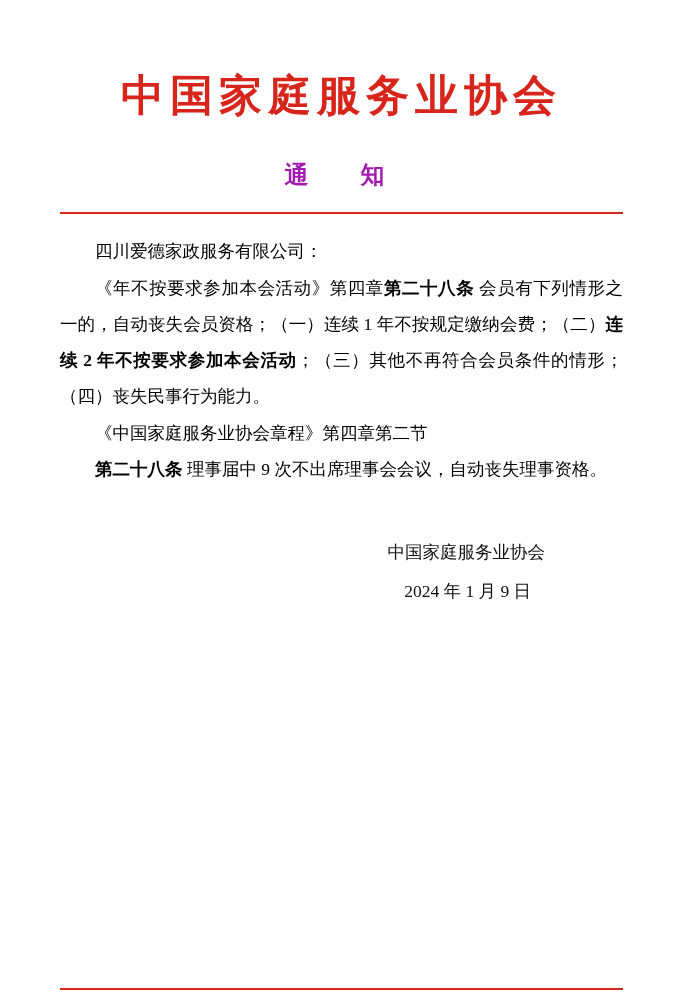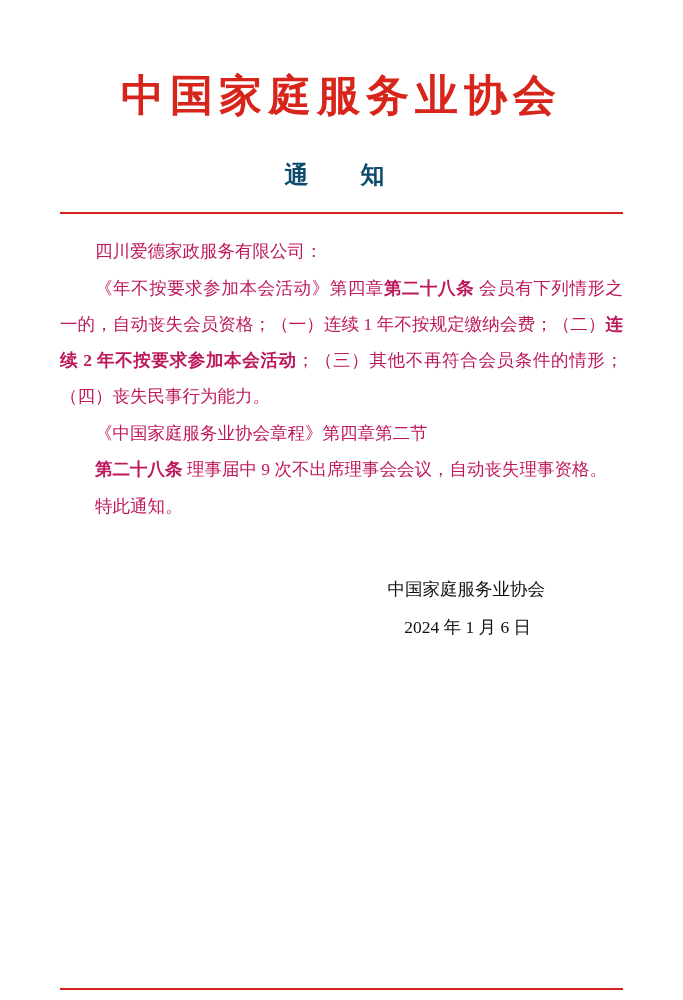--- a/index.html
+++ b/index.html
@@ -34,28 +34,28 @@
     white-space: nowrap;
     font-family: "DejaVu Serif", "Liberation Serif", serif;
   }
 
   .doc-title {
     margin-top: 40px;
     text-align: center;
     font-size: 24px;
     font-weight: bold;
     letter-spacing: 14px;
-    color: #0c4a6e;
+    color: #a21caf;
   }
 
   .body-wrap {
     margin-top: 42px;
     font-size: 17.5px;
     line-height: 2.06;
-    color: #be185d;
+    color: #000000;
   }
 
   .para {
     margin: 0 0 0.5px 0;
     text-align: justify;
     text-justify: inter-ideograph;
   }
 
   .indent2 {
     text-indent: 2em;
@@ -117,23 +117,22 @@
       <span>《年不按要求参加本会活动》第四章</span><span class="b">第二十八条</span><span> 会员有下列情形之一的，自动丧失会员资格；（一）连续 1 年不按规定缴纳会费；（二）</span><span class="b">连续 2 年不按要求参加本会活动</span><span>；（三）其他不再符合会员条件的情形；（四）丧失民事行为能力。</span>
     </p>
 
 
     <p class="para indent2">《中国家庭服务业协会章程》第四章第二节</p>
 
     <p class="para indent2">
       <span class="b">第二十八条</span><span> 理事届中 9 次不出席理事会会议，自动丧失理事资格。</span>
     </p>
 
-    <p class="para indent2">特此通知。</p>
   </div>
 
   <div class="signature">
     <span class="sig-line">中国家庭服务业协会</span>
-    <span class="sig-line sig-date">2024 年 1 月 6 日</span>
+    <span class="sig-line sig-date">2024 年 1 月 9 日</span>
   </div>
 
   <div class="rule rule-bottom"></div>
 
 </div>
 
 </body></html>

